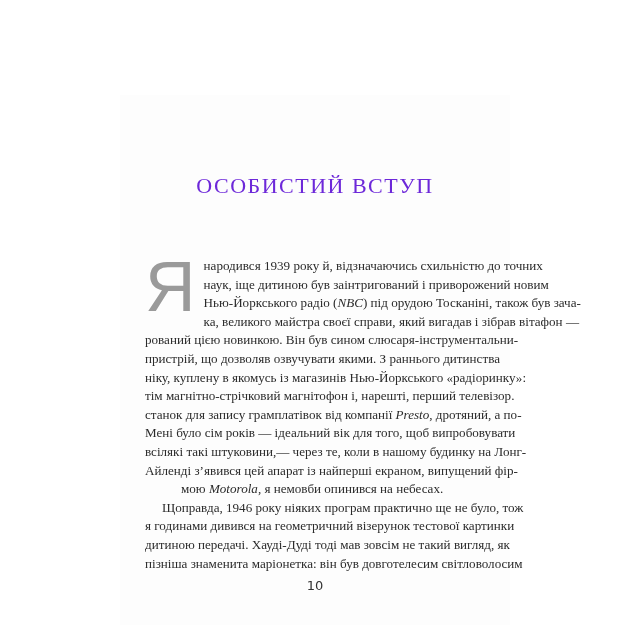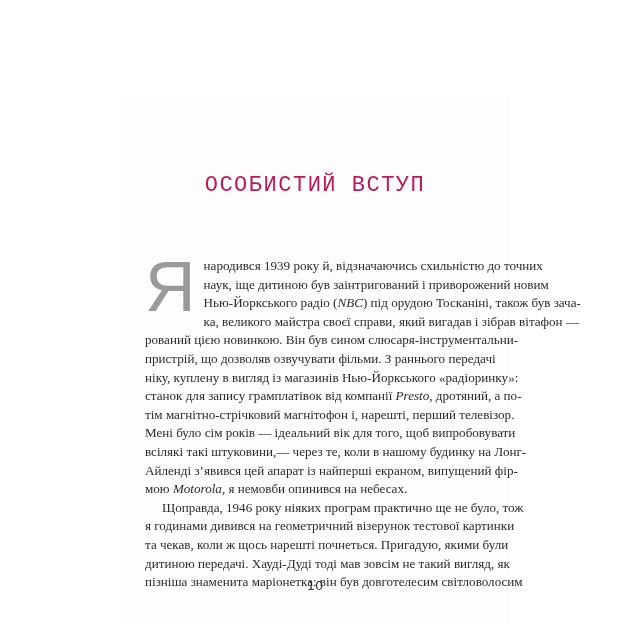--- a/index.html
+++ b/index.html
@@ -6,34 +6,34 @@
   body {
     width:630px; height:630px; background:#ffffff; position:relative; overflow:hidden;
     font-family:"Liberation Serif", "DejaVu Serif", serif; color:#2a2a2a;
   }
   .page {
     position:absolute; left:120px; top:95px; width:390px; height:530px;
     background:#fdfdfd;
   }
   .title {
     position:absolute; left:0; top:158px; width:630px; text-align:center;
-    font-family:Liberation Mono, monospace;
-    font-size:22px; letter-spacing:1.5px; color:#be185d; font-weight:normal;
+    font-family:Liberation Serif, serif;
+    font-size:22px; letter-spacing:1.5px; color:#6d28d9; font-weight:normal;
   }
   .body {
     position:absolute; left:145px; top:257px; width:342px;
     font-size:13.1px; line-height:18.6px; text-align:justify; color:#2b2b2b;
   }
   .body p { margin:0; }
   .dropcap {
     float:left; font-family:"Liberation Sans", "DejaVu Sans", sans-serif;
     font-size:70px; line-height:54px; color:#9a9a9a; margin:3px 8px 0 0; height:56px;
   }
   .line { display:block; text-align:justify; text-align-last:justify; white-space:nowrap; }
-  .line.last { text-align-last:left; }
+  .line.last { text-align-last:left;margin-left:36px; }
   .pagenum {
     position:absolute; left:0; width:630px; top:578px; text-align:center;
     font-family:"DejaVu Sans", "Liberation Sans", sans-serif; font-size:13px; color:#333;
   }
   i { font-style:italic; }
 </style>
 </head>
 <body>
 
 <div class="page"></div>
@@ -41,31 +41,30 @@
 <h1 class="title">ОСОБИСТИЙ ВСТУП</h1>
 
 <div class="body">
   <p>
     <span class="dropcap">Я</span>
     <span class="line">народився 1939 року й, відзначаючись схильністю до точних</span>
     <span class="line">наук, іще дитиною був заінтригований і приворожений новим</span>
     <span class="line">Нью-Йоркського радіо (<i>NBC</i>) під орудою Тосканіні, також був зача-</span>
     <span class="line">ка, великого майстра своєї справи, який вигадав і зібрав вітафон —</span>
     <span class="line">рований цією новинкою. Він був сином слюсаря-інструментальни-</span>
-    <span class="line">пристрій, що дозволяв озвучувати фільми. З раннього передачі</span>
-    <span class="line">ніку, куплену в вигляд із магазинів Нью-Йоркського «радіоринку»:</span>
+    <span class="line">пристрій, що дозволяв озвучувати якими. З раннього дитинства</span>
+    <span class="line">ніку, куплену в якомусь із магазинів Нью-Йоркського «радіоринку»:</span>
+    <span class="line">тім магнітно-стрічковий магнітофон і, нарешті, перший телевізор.</span>
     <span class="line">станок для запису грамплатівок від компанії <i>Presto</i>, дротяний, а по-</span>
-    <span class="line">тім магнітно-стрічковий магнітофон і, нарешті, перший телевізор.</span>
     <span class="line">Мені було сім років — ідеальний вік для того, щоб випробовувати</span>
     <span class="line">всілякі такі штуковини,— через те, коли в нашому будинку на Лонг-</span>
     <span class="line">Айленді з’явився цей апарат із найперші екраном, випущений фір-</span>
     <span class="line last">мою <i>Motorola</i>, я немовби опинився на небесах.</span>
   </p>
   <p>
     <span class="line" style="padding-left:17px">Щоправда, 1946 року ніяких програм практично ще не було, тож</span>
     <span class="line">я годинами дивився на геометричний візерунок тестової картинки</span>
-    <span class="line">та чекав, коли ж щось нарешті почнеться. Пригадую, якими були</span>
     <span class="line">дитиною передачі. Хауді-Дуді тоді мав зовсім не такий вигляд, як</span>
     <span class="line">пізніша знаменита маріонетка: він був довготелесим світловолосим</span>
   </p>
 </div>
 
 <div class="pagenum">10</div>
 
 </body></html>

